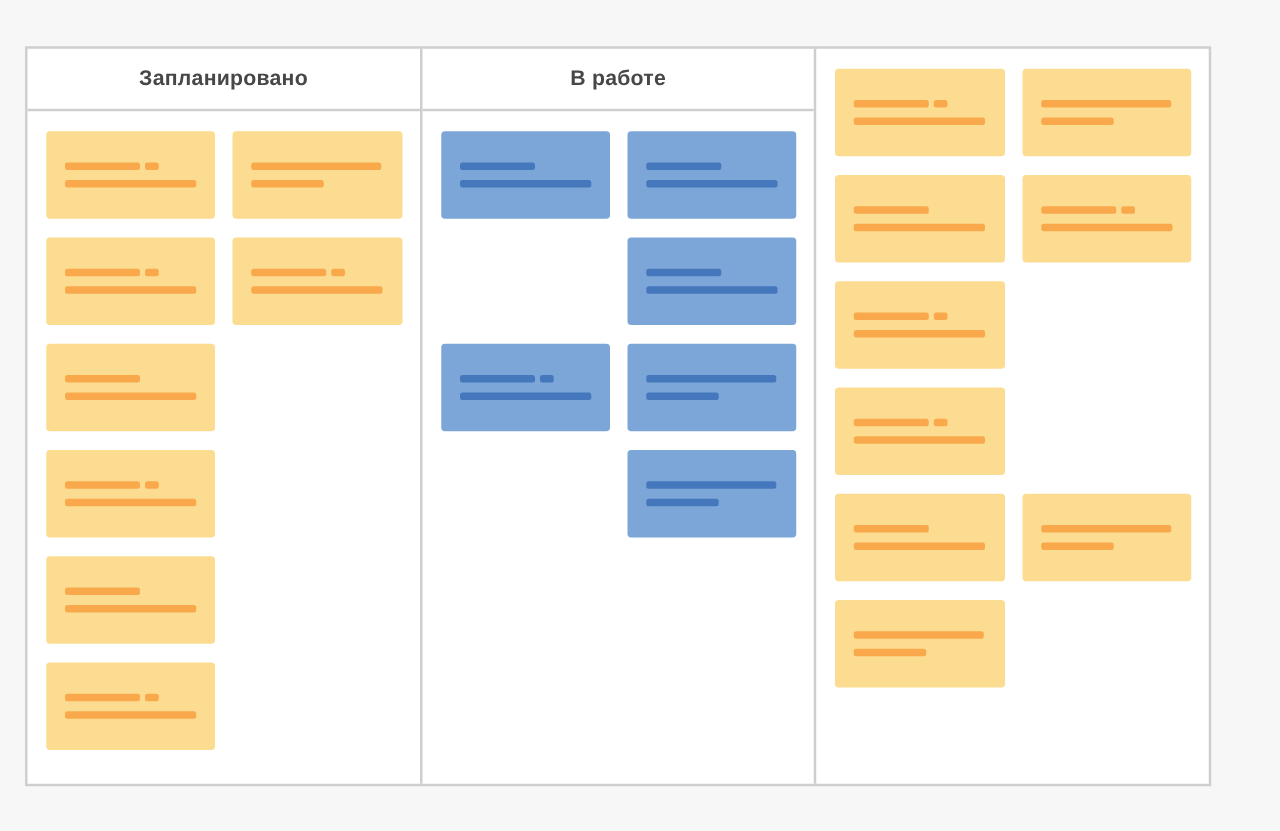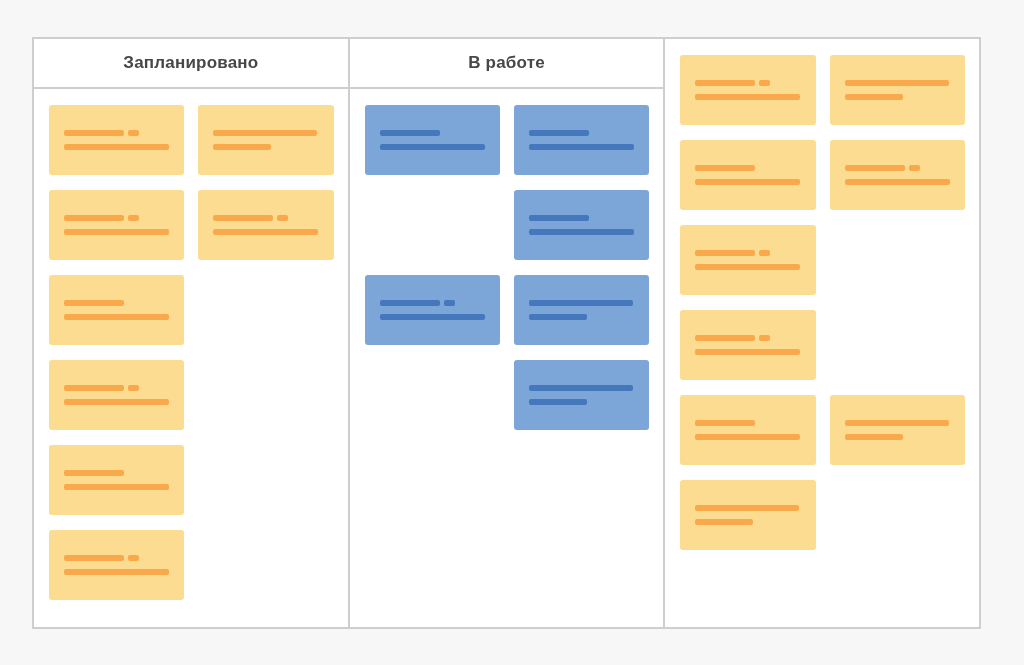--- a/index.html
+++ b/index.html
@@ -6,21 +6,21 @@
     margin: 0;
     padding: 0;
     width: 1024px;
     height: 665px;
     font-family: "Liberation Sans", sans-serif;
     background: var(--page-bg, #F7F7F8);
     overflow: hidden;
   }
   .board {
     position: absolute;
-    left: 32px;
+    left: 20px;
     top: 37px;
     width: 949px;
     height: 592px;
     box-sizing: border-box;
     background: var(--board-bg, #FFFFFF);
     border: 2px solid var(--line-color, #CDCED0);
     display: flex;
     flex-direction: row;
   }
   .column {

